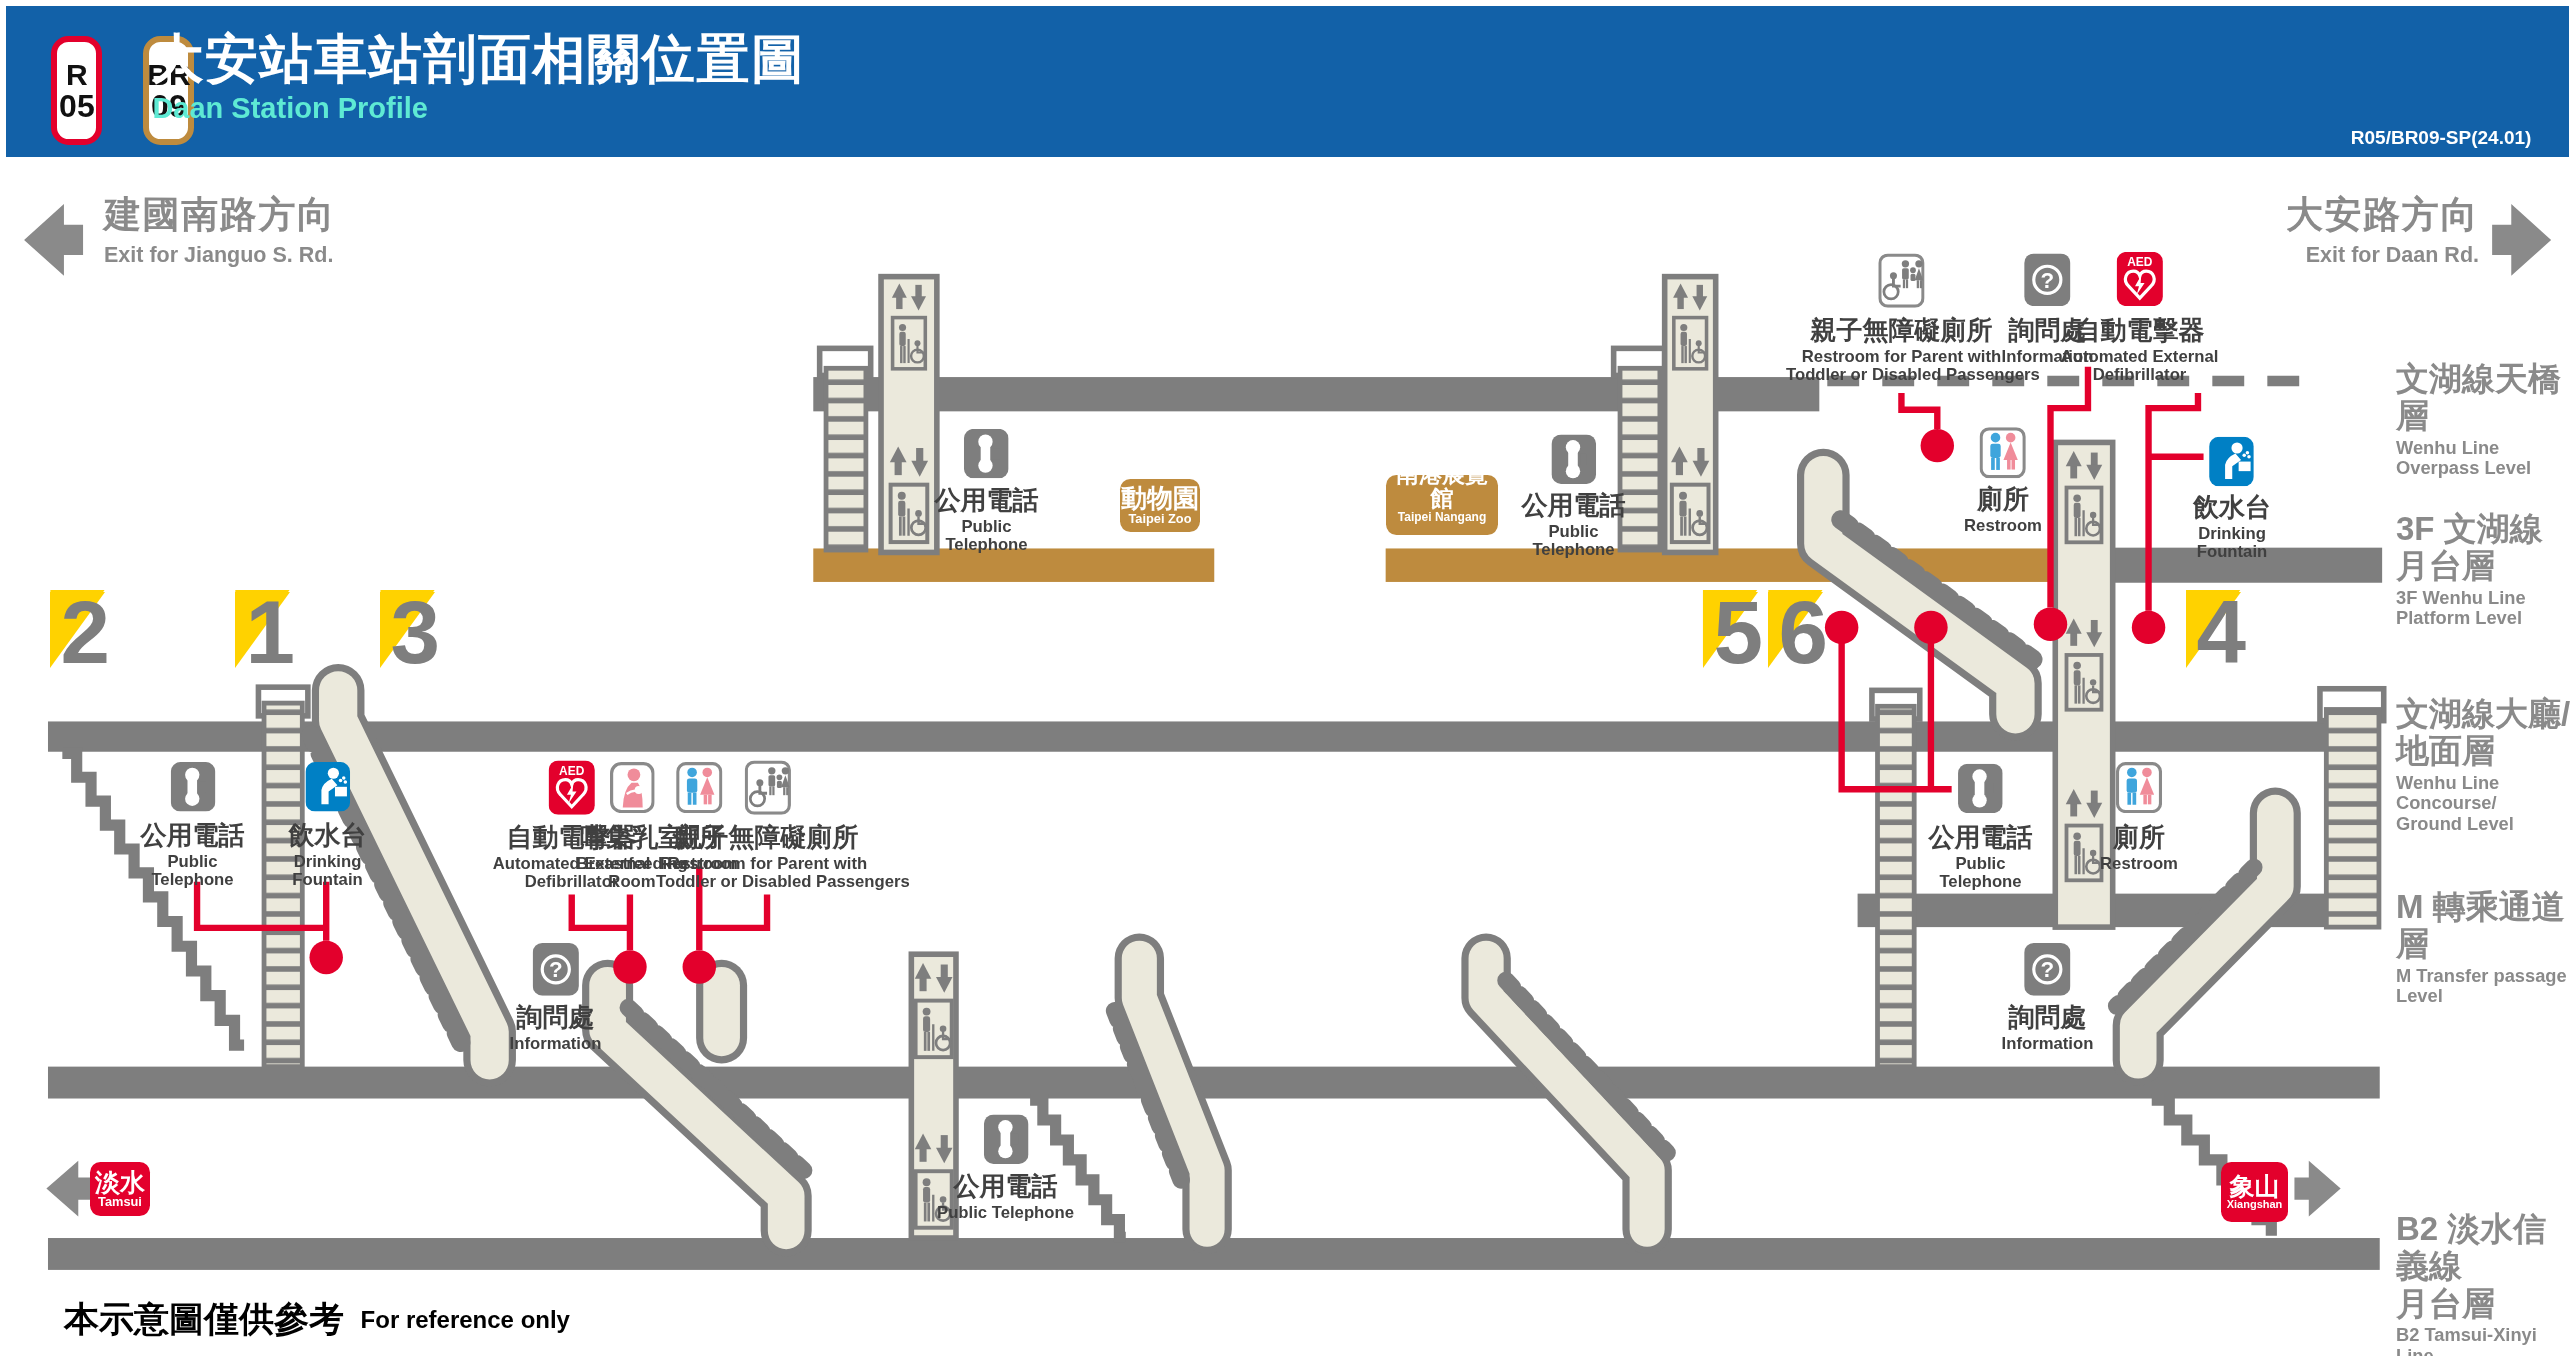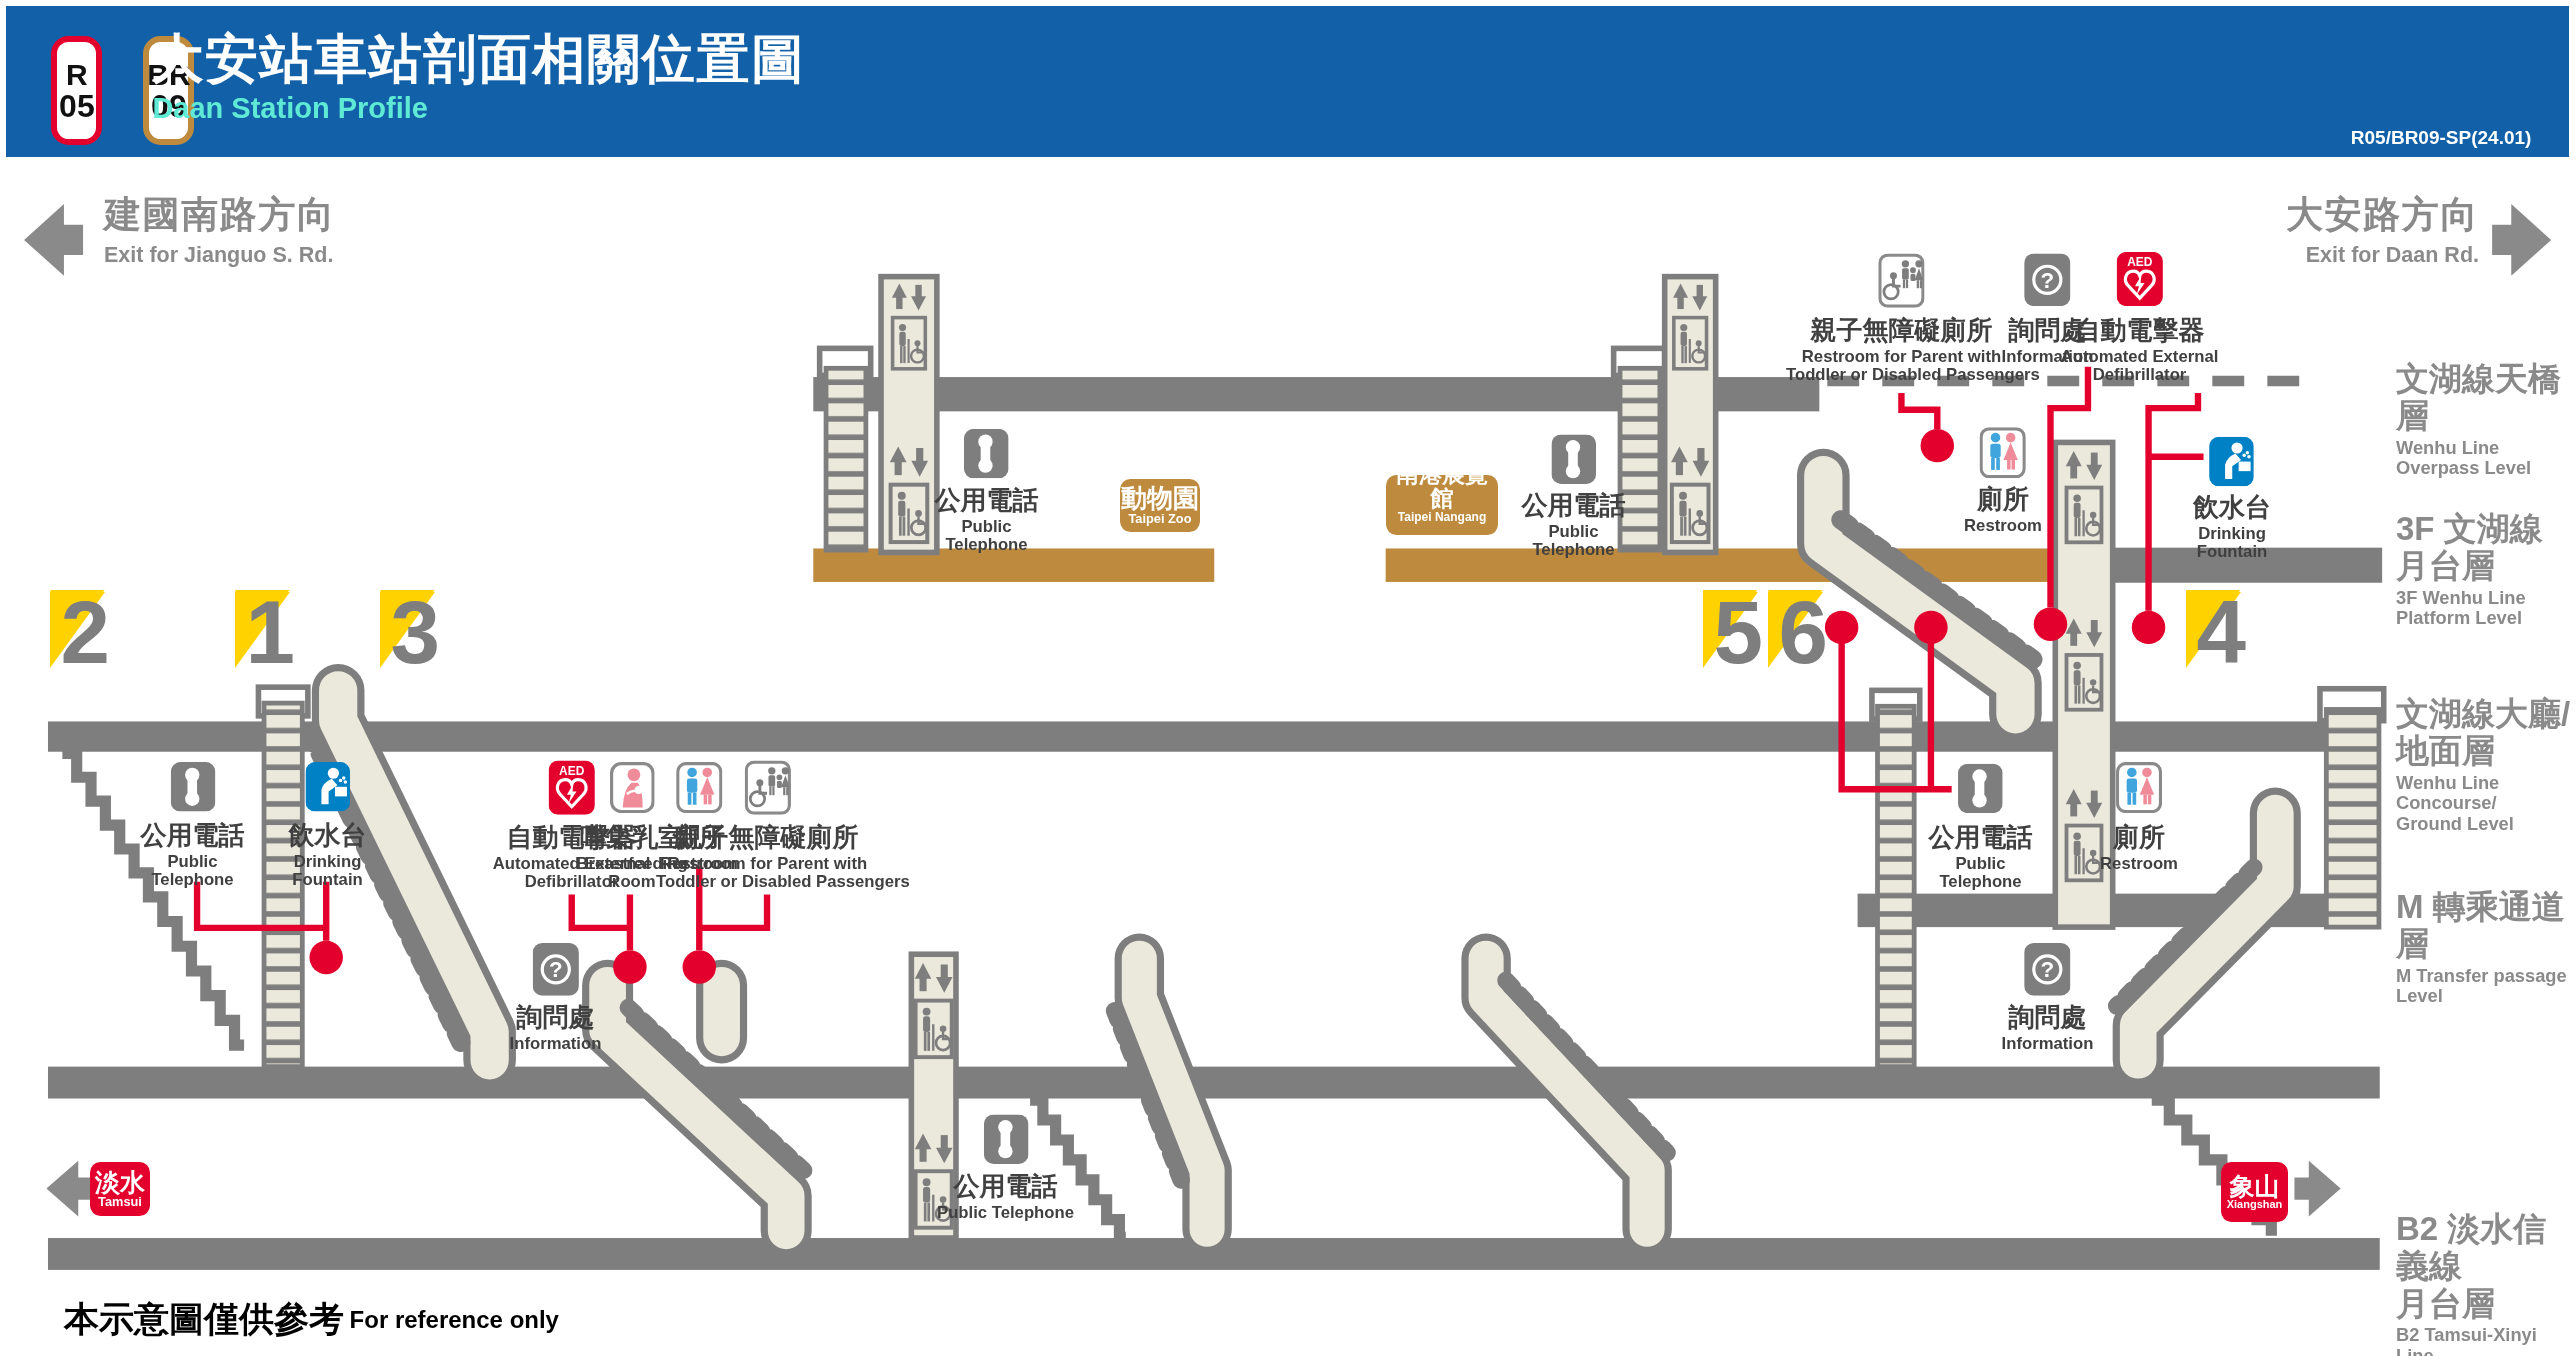--- a/index.html
+++ b/index.html
@@ -34,21 +34,21 @@
         display:flex;flex-direction:column;align-items:center;justify-content:center;line-height:1.05;}
   .dest.brown{background:#BE8B3E;} .dest.red{background:#E3002C;}
   .dest .zh{font-weight:bold;} .dest .en{font-weight:bold;}
   
   .exit{position:absolute;width:92px;height:96px;z-index:3;}
   .exit .tri{position:absolute;left:0;top:0;width:0;height:0;
              border-top:76px solid #FFD200;border-right:55px solid transparent;}
   .exit .num{position:absolute;left:10.4px;top:-11px;font-size:89px;font-weight:bold;color:#7E7E7E;}
   .footer{position:absolute;left:64px;top:1296px;z-index:3;color:#000;}
   .footer .zh{display:inline-block;font-size:35px;font-weight:bold;}
-  .footer .en{display:inline-block;font-size:24px;font-weight:bold;margin-left:2px;vertical-align:3.2px;}
+  .footer .en{display:inline-block;font-size:24px;font-weight:bold;margin-left:13px;vertical-align:3.2px;}
 </style>
 </head>
 <body>
 
 <div class="stage">
 
 <svg class="structure" width="2576" height="1356" viewBox="0 0 3231 1701">
   <defs>
     <pattern id="rungs" width="12" height="23" patternUnits="userSpaceOnUse">
       <rect width="12" height="23" fill="#EBE9DC"></rect>

